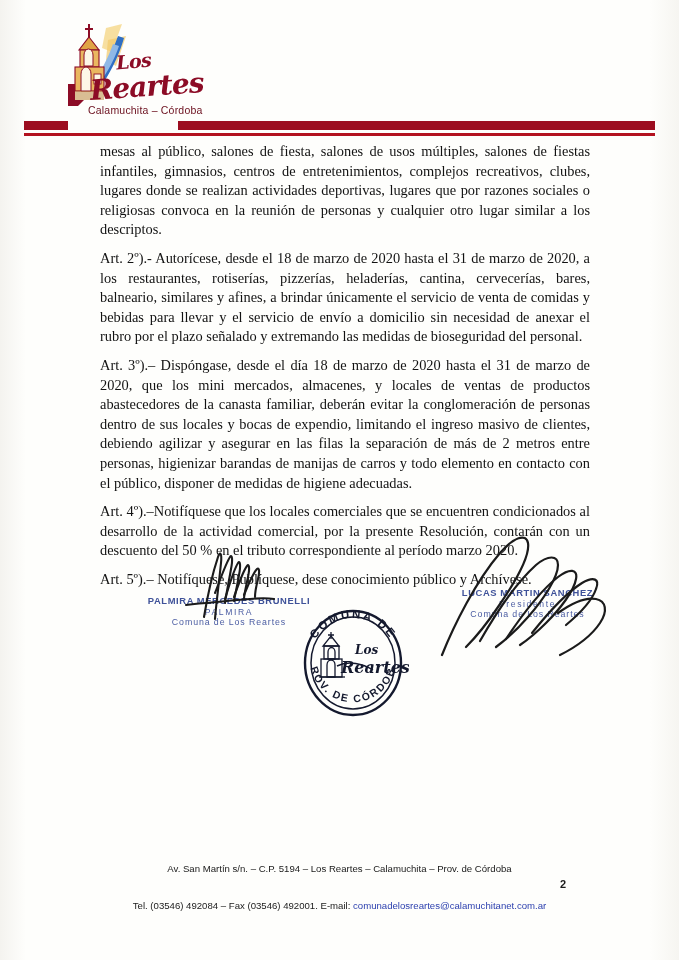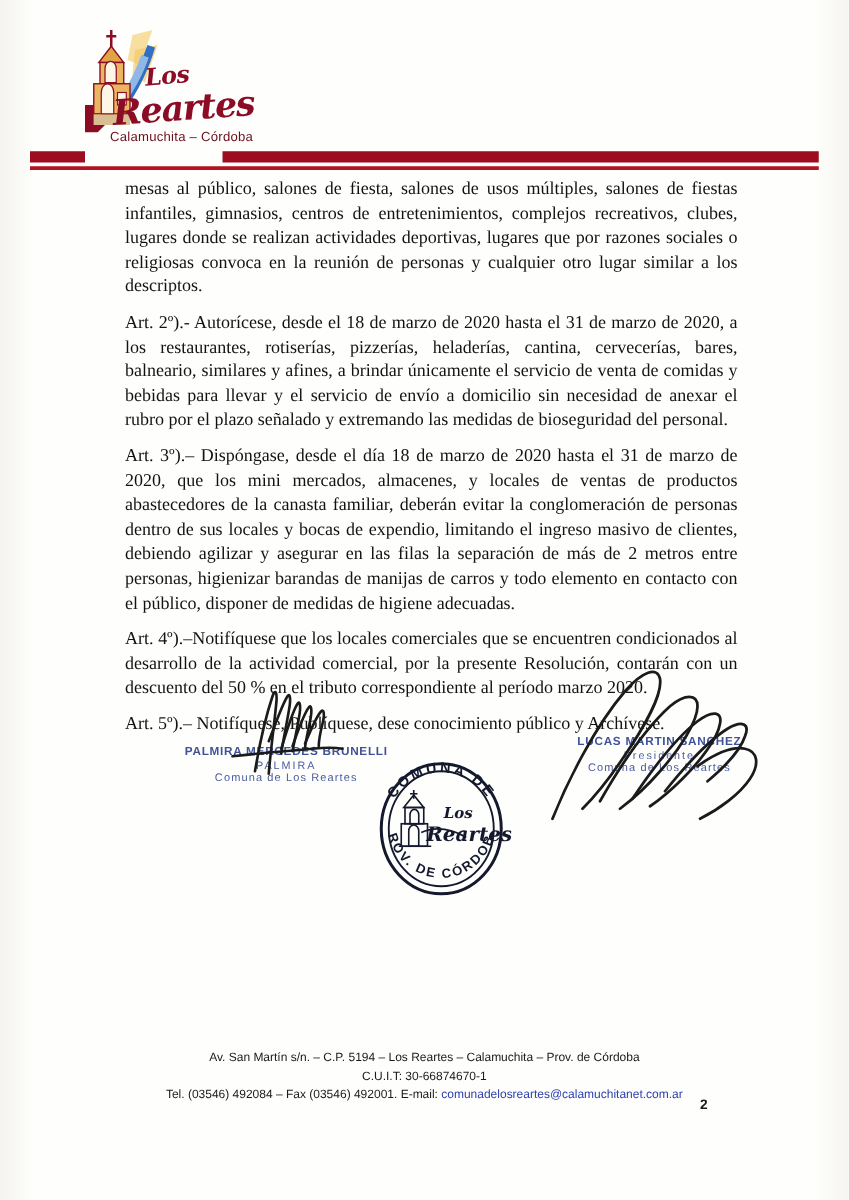--- a/index.html
+++ b/index.html
@@ -175,21 +175,21 @@
     position: absolute;
     left: 0;
     top: 840px;
     width: 679px;
     text-align: center;
     font-family: "Liberation Sans", sans-serif;
     font-size: 9.6px;
     line-height: 14.6px;
     color: #1a1a1a;
   }
-  .footer-line { white-space: nowrap; }
+  .footer-line { white-space: nowrap; margin-top: 22px; }
   .footer-email {
     color: #2b3fae;
   }
   .page-number {
     position: absolute;
     left: 560px;
     top: 878px;
     font-family: "Liberation Sans", sans-serif;
     font-size: 11px;
     font-weight: 700;
@@ -313,18 +313,17 @@
       <path d="M34 26 v7 M31 29 h6"></path>
       <path d="M22 71 h26"></path>
     </g>
     <text x="58" y="48" font-family="DejaVu Serif, serif" font-style="italic" font-weight="700" font-size="12" fill="#14192e">Los</text>
     <text x="44" y="67" font-family="DejaVu Serif, serif" font-style="italic" font-weight="700" font-size="16" fill="#14192e">Reartes</text>
     <path d="M40 60 C52 54 66 58 76 64" fill="none" stroke="#14192e" stroke-width="1.4"></path>
   </svg>
 
   <div class="footer">
     <div class="footer-line">Av. San Martín s/n. – C.P. 5194 – Los Reartes – Calamuchita – Prov. de Córdoba</div>
-    <div class="footer-line">C.U.I.T: 30-66874670-1</div>
     <div class="footer-line"><span>Tel. (03546) 492084 – Fax (03546) 492001. E-mail: </span><span class="footer-email">comunadelosreartes@calamuchitanet.com.ar</span></div>
   </div>
 
   <div class="page-number">2</div>
 </div>
 
 </body></html>

